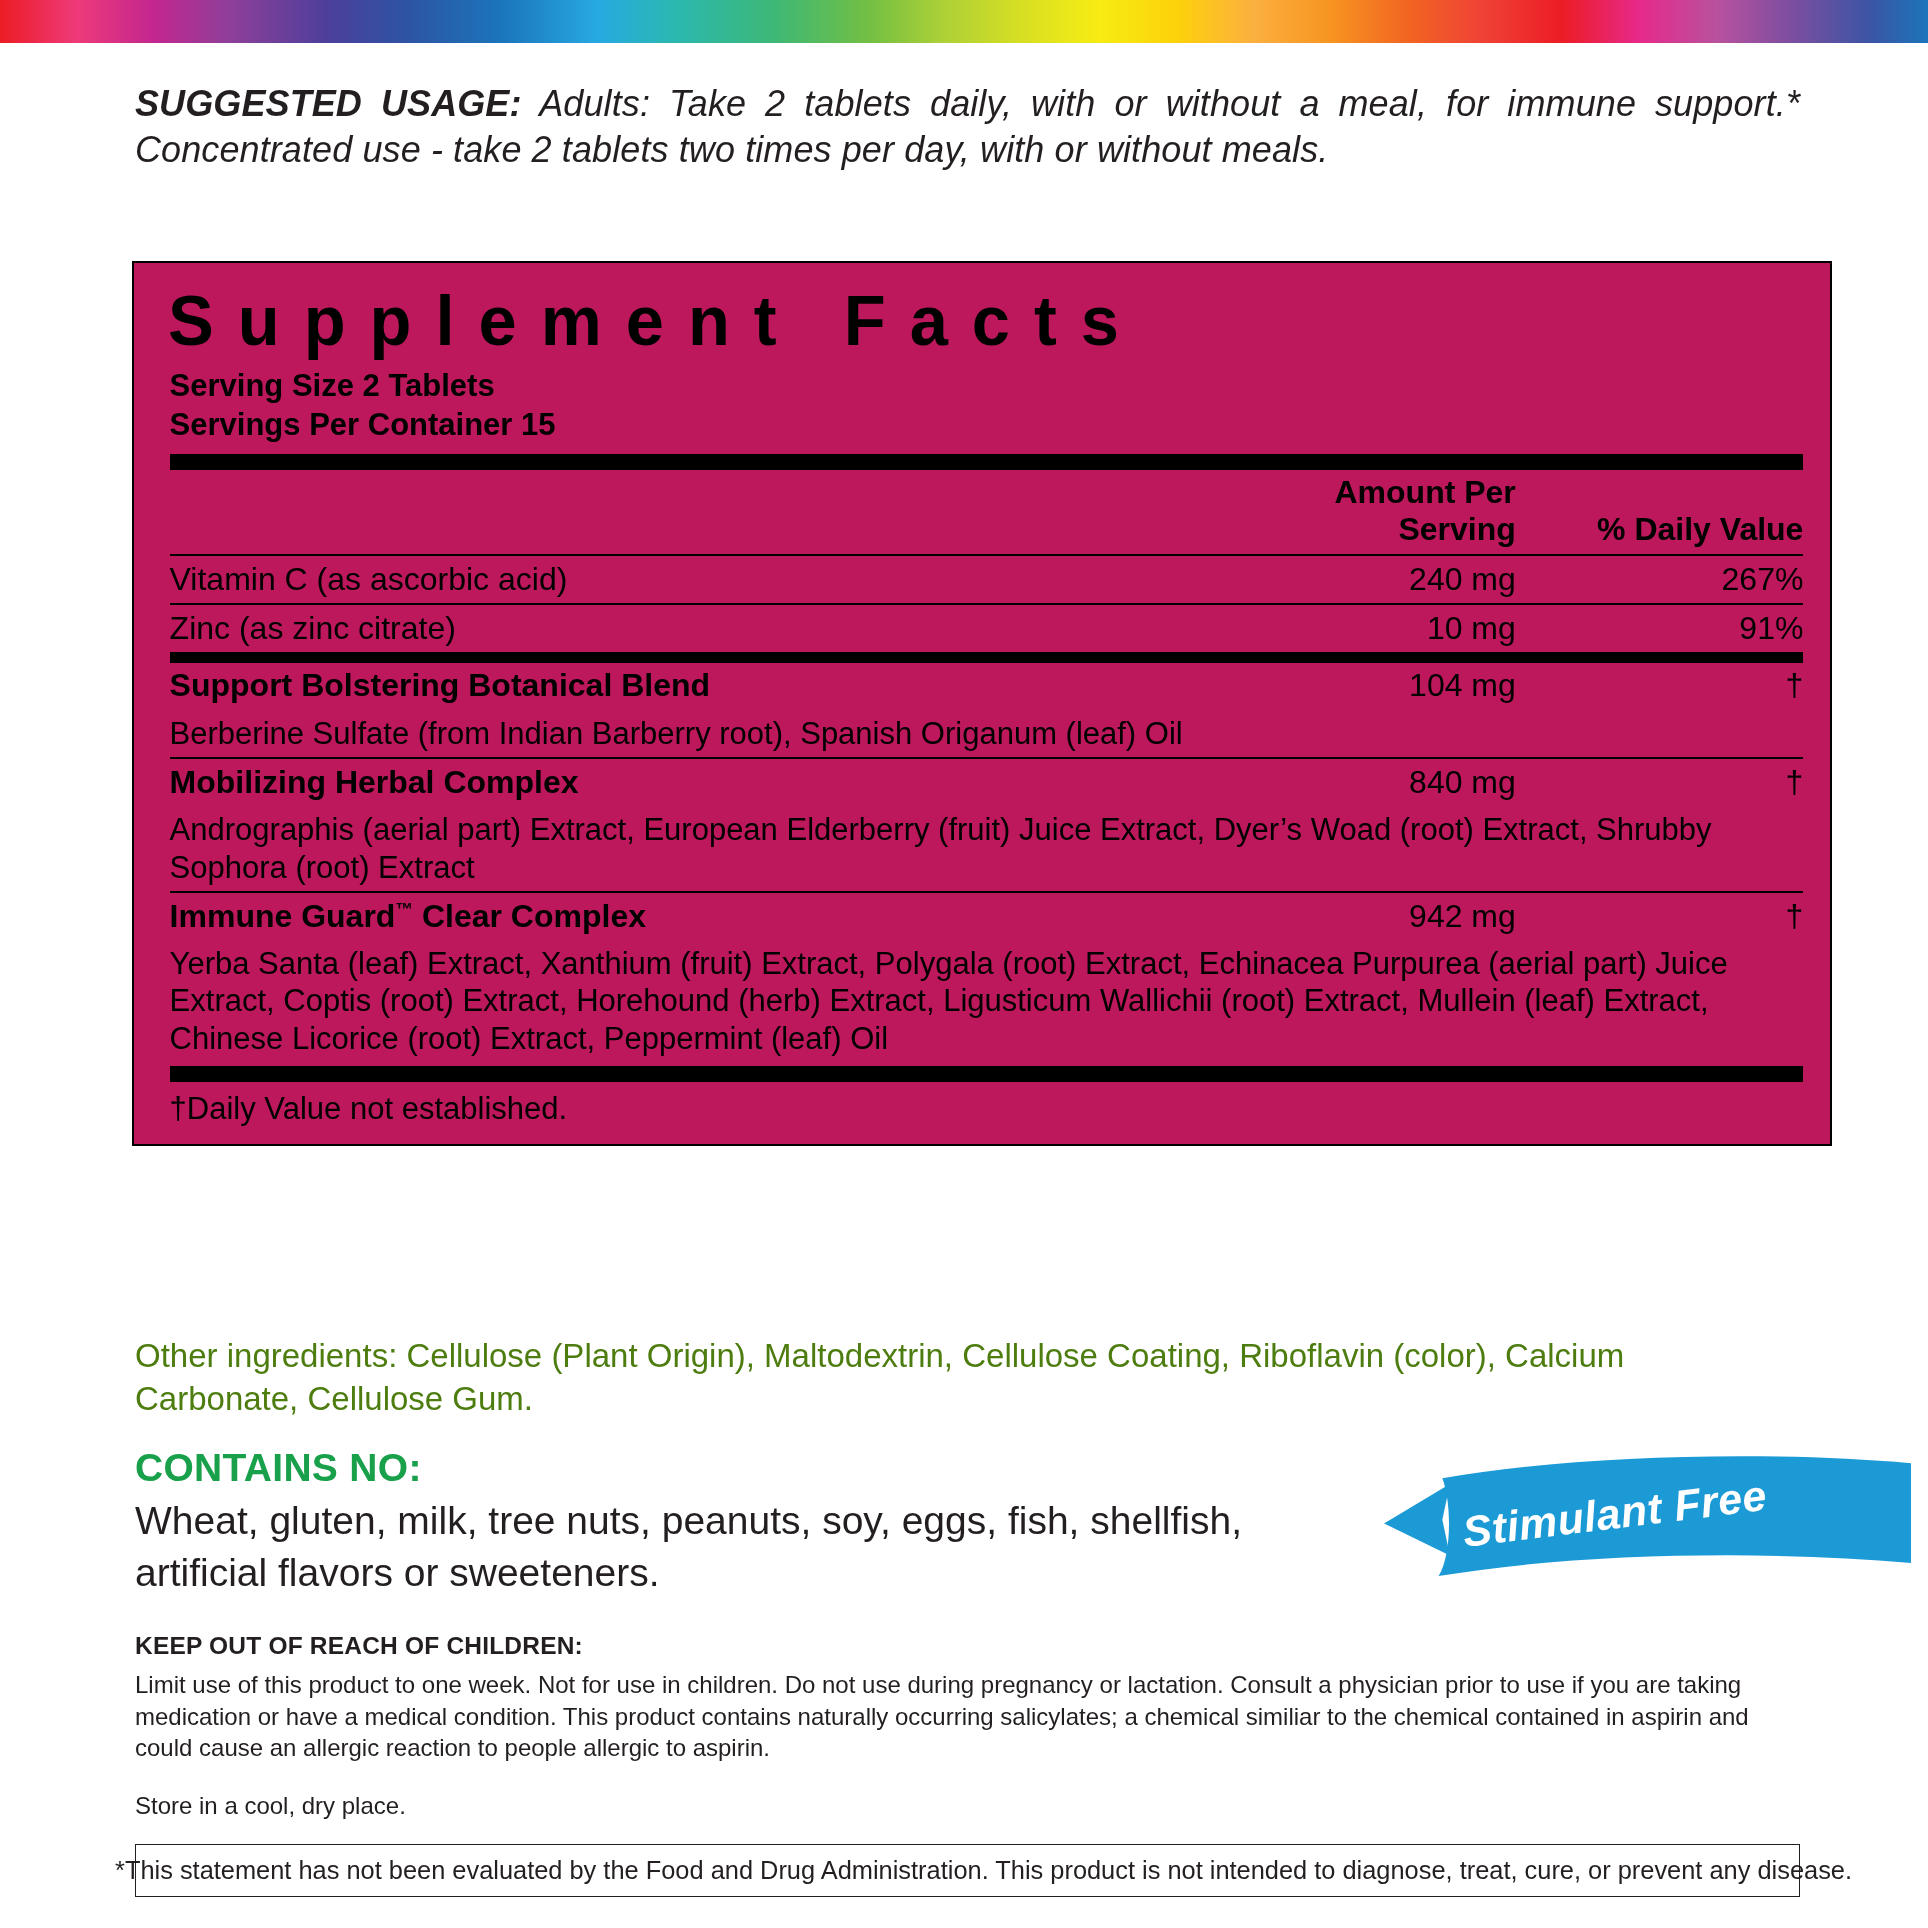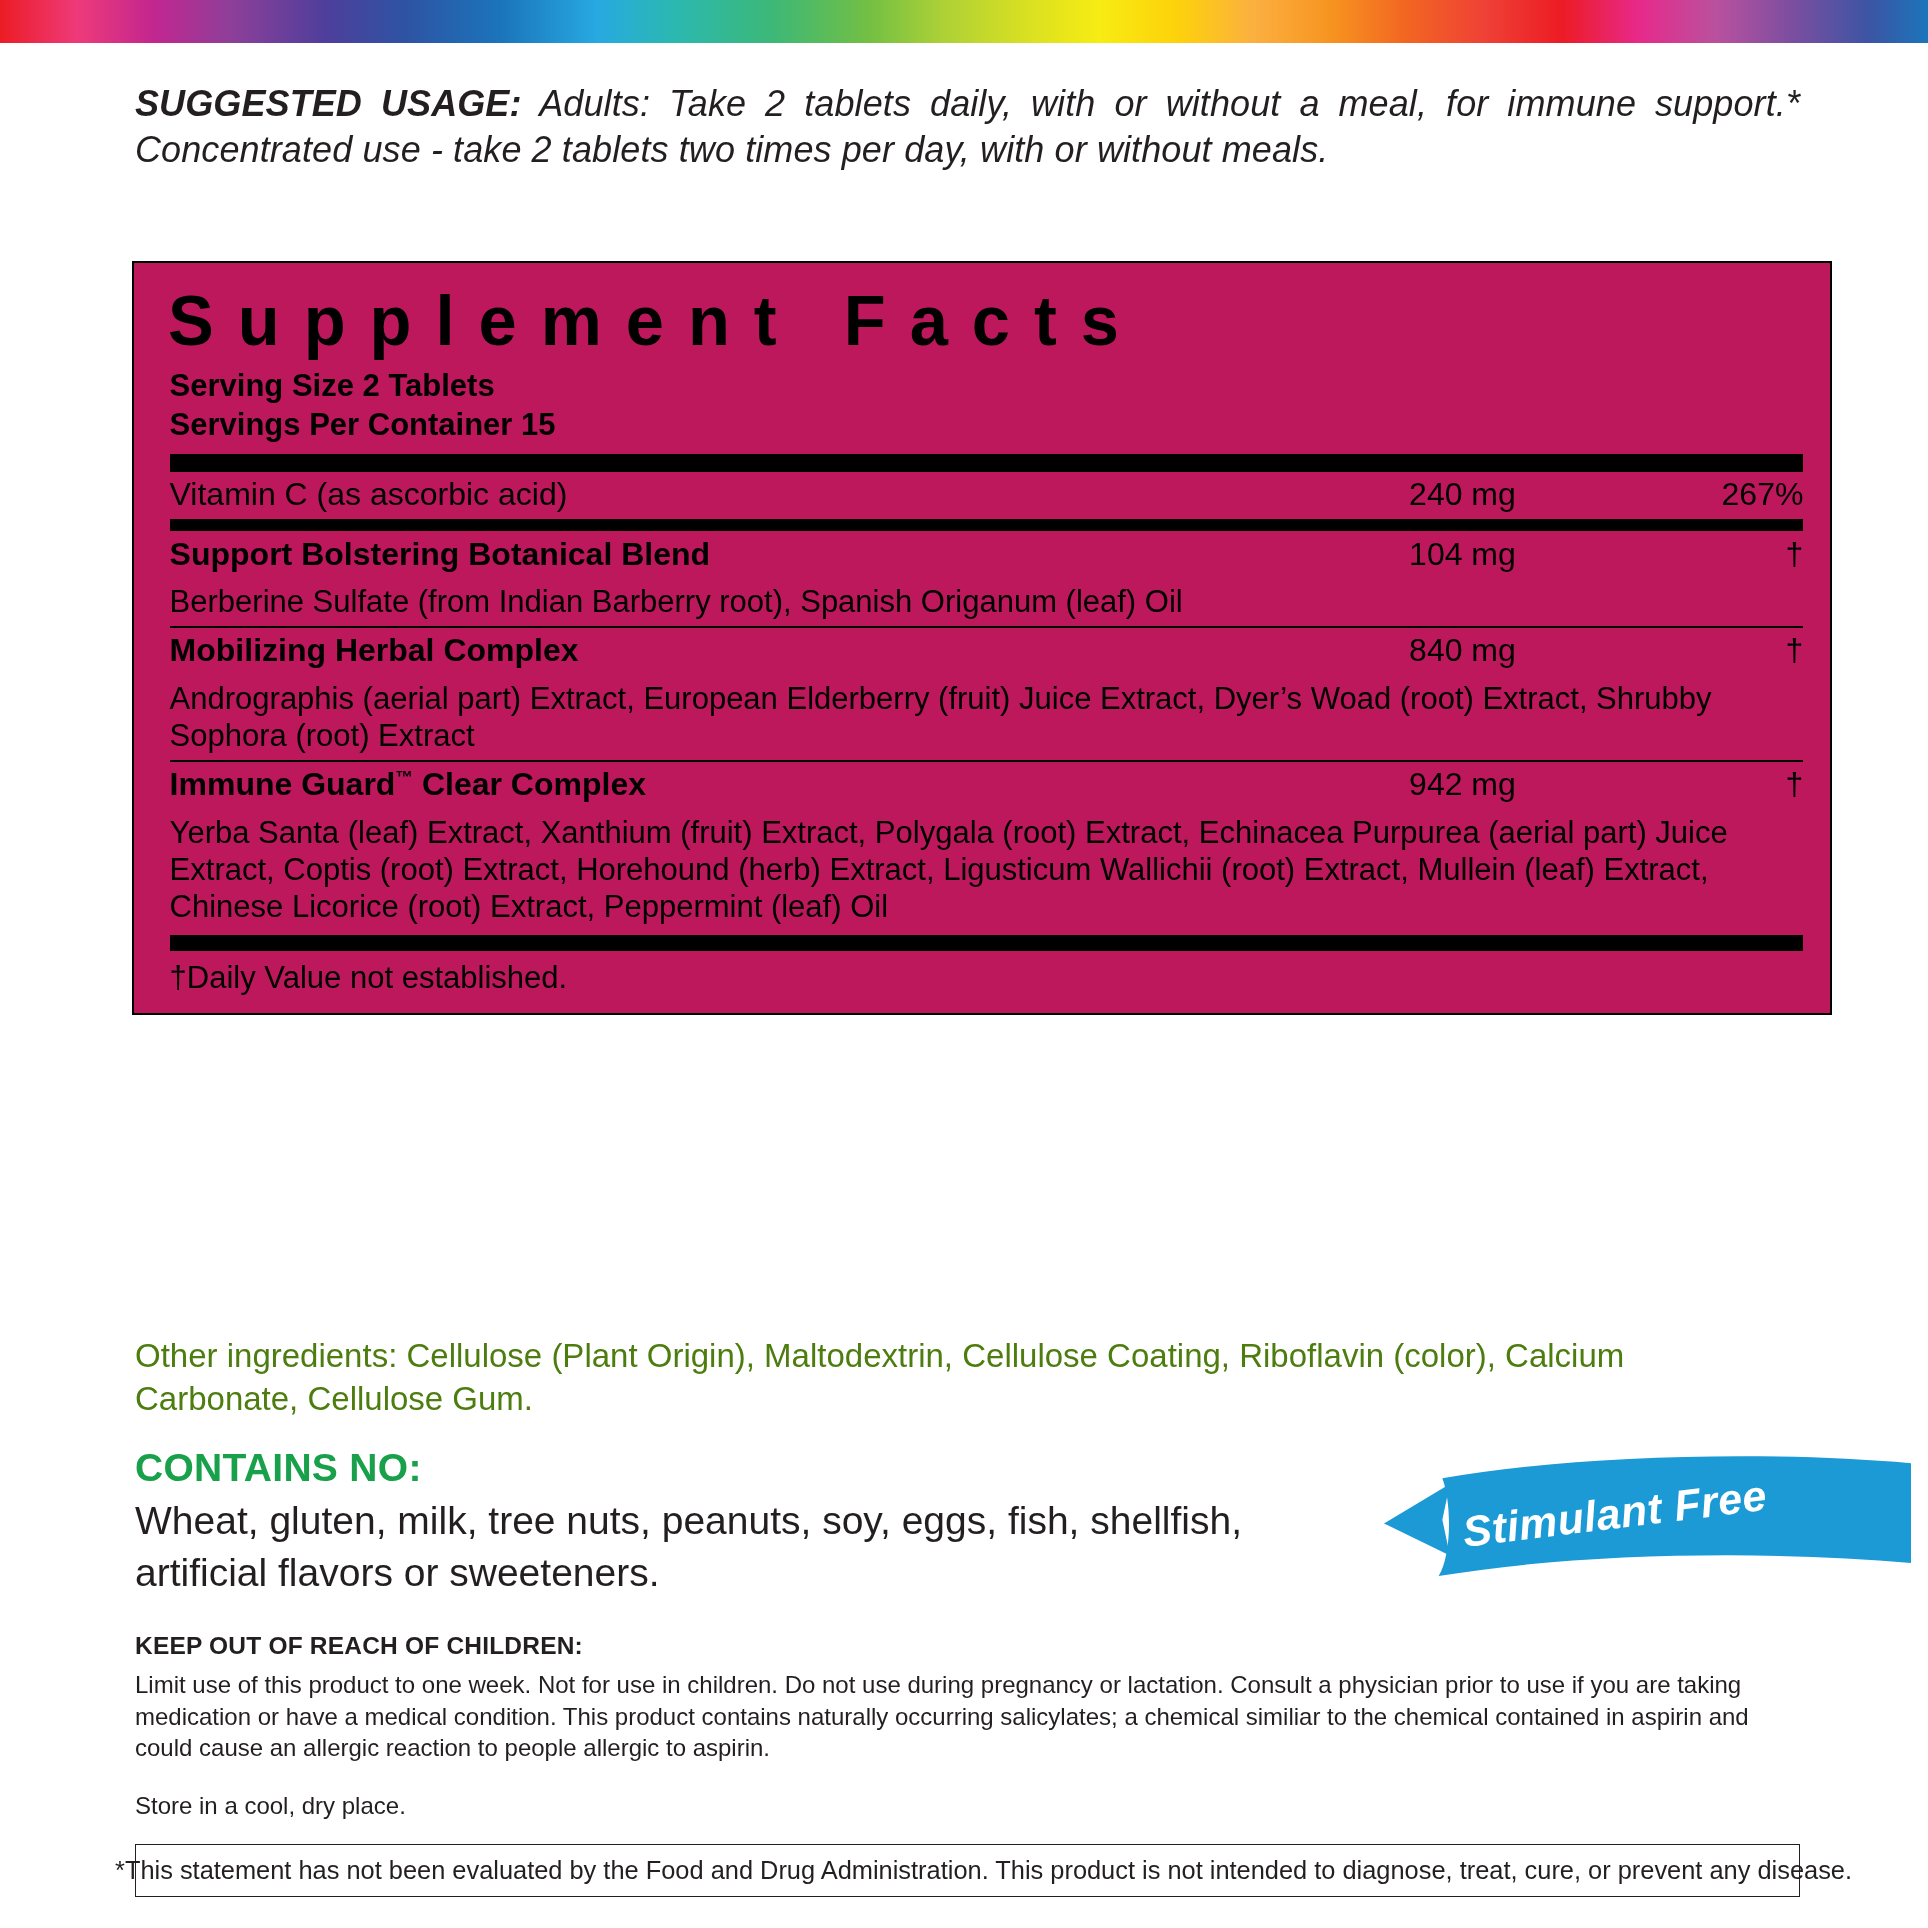--- a/index.html
+++ b/index.html
@@ -261,33 +261,51 @@
 </div>
 
 <div class="sf-panel">
   <div class="sf-inner">
     <div class="sf-title">Supplement Facts</div>
     <div class="sf-serving">Serving Size 2 Tablets</div>
     <div class="sf-serving" style="margin-top:0">Servings Per Container 15</div>
 
     <div class="rule-thick"></div>
 
+    <table class="sf-table">
+      <tbody>
+          <tr class="hdr">
+        <td class="col-name"></td>
+        <td class="col-amt">Amount Per Serving</td>
+        <td class="col-dv">% Daily Value</td>
+      </tr>
+    </tbody>
+      </table>
     <div class="rule-thin"></div>
 
     <table class="sf-table">
       <tbody>
           <tr>
         <td class="col-name">Vitamin C (as ascorbic acid)</td>
         <td class="col-amt">240 mg</td>
         <td class="col-dv">267%</td>
       </tr>
     </tbody>
       </table>
     <div class="rule-thin"></div>
 
+    <table class="sf-table">
+      <tbody>
+          <tr>
+        <td class="col-name">Zinc (as zinc citrate)</td>
+        <td class="col-amt">10 mg</td>
+        <td class="col-dv">91%</td>
+      </tr>
+    </tbody>
+      </table>
     <div class="rule-med"></div>
 
     <table class="sf-table">
       <tbody>
           <tr>
         <td class="col-name bold">Support Bolstering Botanical Blend</td>
         <td class="col-amt">104 mg</td>
         <td class="col-dv">†</td>
       </tr>
       <tr>

